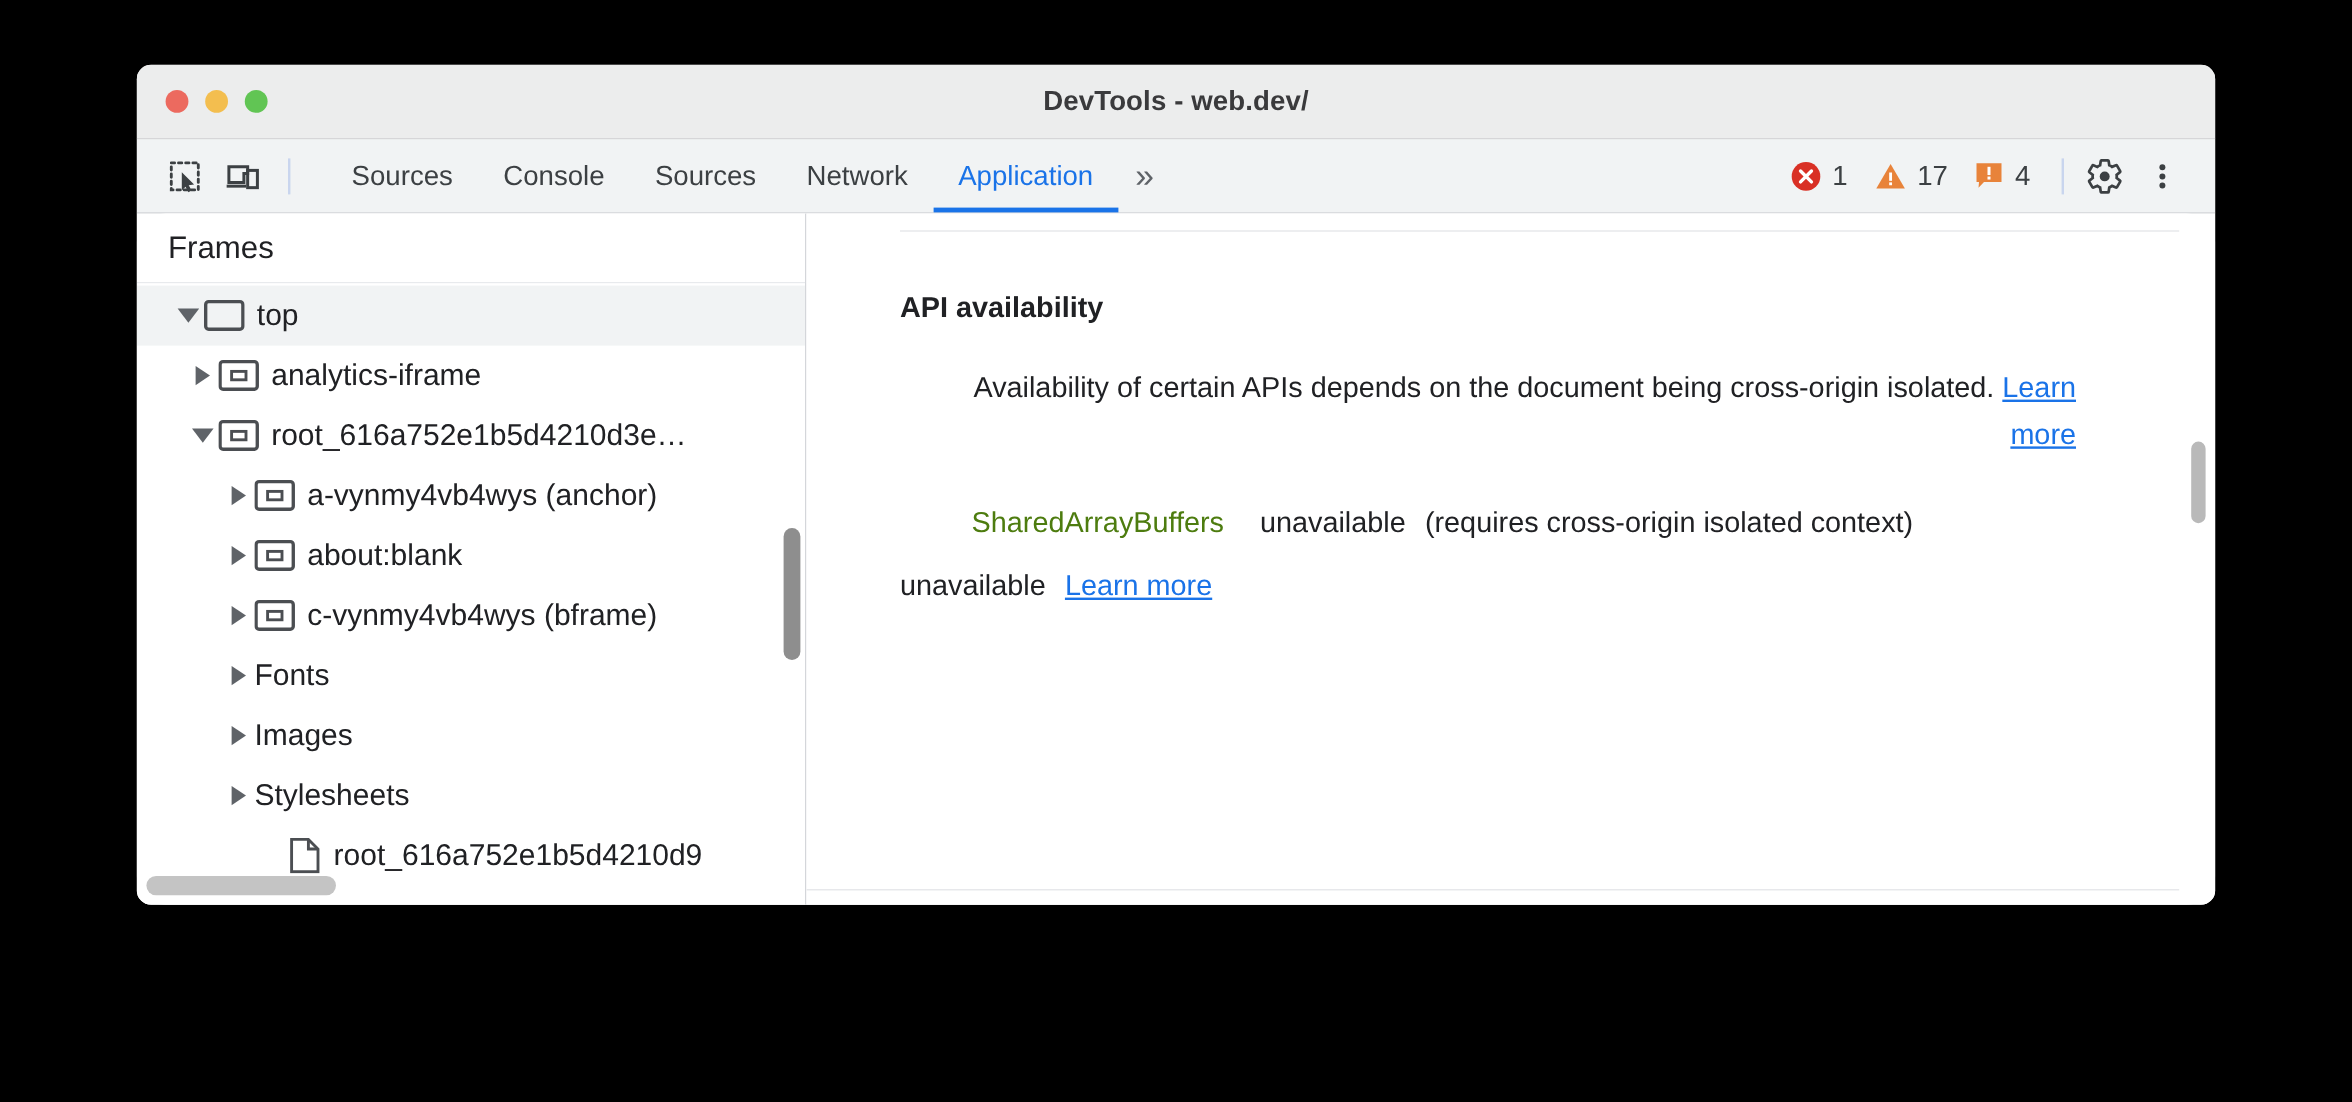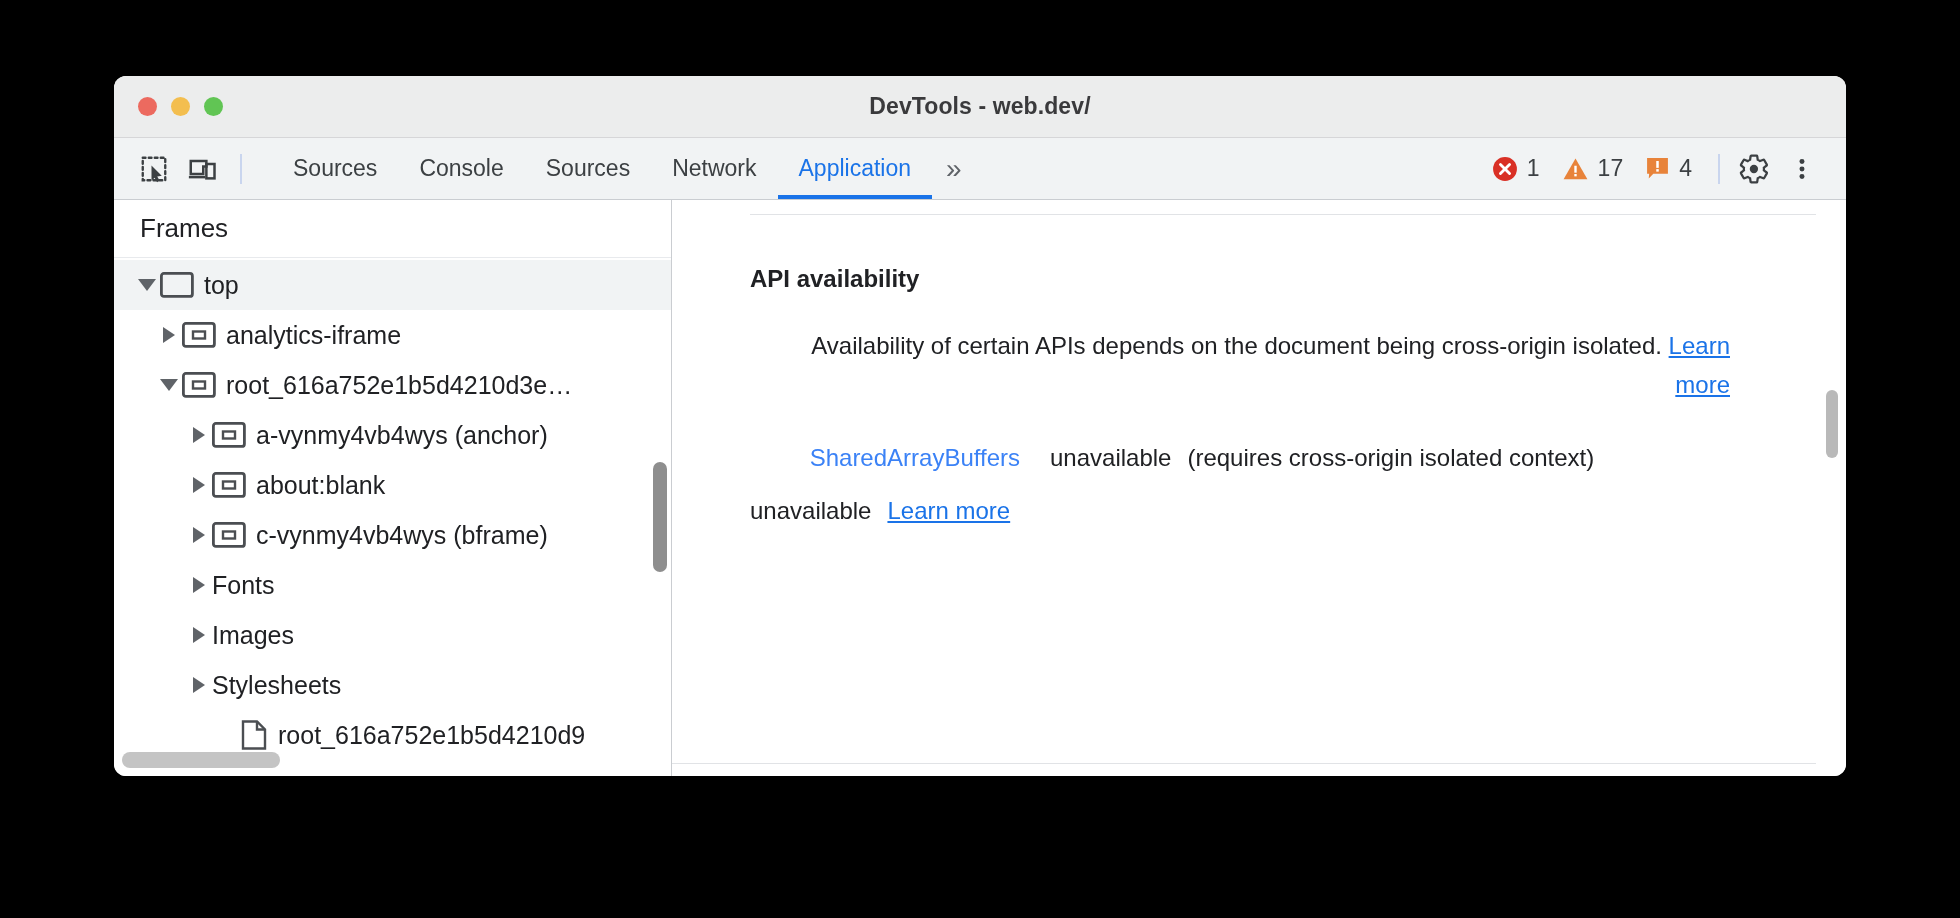--- a/index.html
+++ b/index.html
@@ -6,21 +6,21 @@
   html, body {
     width: 1960px; height: 918px;
     background: #000;
     font-family: "Liberation Sans", sans-serif;
     overflow: hidden;
   }
 
   
   .window {
     position: absolute;
-    left: 114px; top: 76px;
+    left: 114px; top: 54px;
     width: 1732px; height: 700px;
     background: #fff;
     border-radius: 12px;
     overflow: hidden;
     box-shadow: 0 8px 40px rgba(0,0,0,0.55);
     display: flex; flex-direction: column;
   }
 
   
   .titlebar {
@@ -158,21 +158,21 @@
   .link.plain { text-decoration: underline; }
 
   .kv-list { margin-top: 34px; }
   .kv-row {
     display: flex; align-items: flex-start;
     font-size: 24px; line-height: 1.62;
     margin-bottom: 14px;
   }
   .kv-key {
     width: 300px; flex: 0 0 300px; text-align: right;
-    color: #3b82f6; padding-right: 30px;
+    color: #4d7c0f; padding-right: 30px;
   }
   .kv-val { color: #202124; }
   .kv-note { color: #202124; margin-left: 16px; max-width: 440px; }
 
   
   .vscroll-right {
     position: absolute; right: 8px; top: 190px;
     width: 12px; height: 68px; border-radius: 6px;
     background: #b9b9b9; cursor: pointer;
   }
@@ -268,21 +268,21 @@
     </div>
   </div>
 
   <div class="dt-body">
 
     <div class="left-panel">
       <div class="panel-header">Frames</div>
 
       <div class="tree">
 
-        <div class="tree-row selected" style="padding-left:20px">
+        <div class="tree-row selected" style="padding-left:30px">
           <span class="tw">
               <i class="tri open"></i>
             </span>
           <span class="ficon">
             <svg width="34" height="26" viewBox="0 0 34 26">
               <rect x="1.4" y="1.4" width="31" height="23" rx="2.5" fill="none" stroke="#4b4e52" stroke-width="2.8"></rect>
             </svg>
           </span>
           <span>top</span>
         </div>

